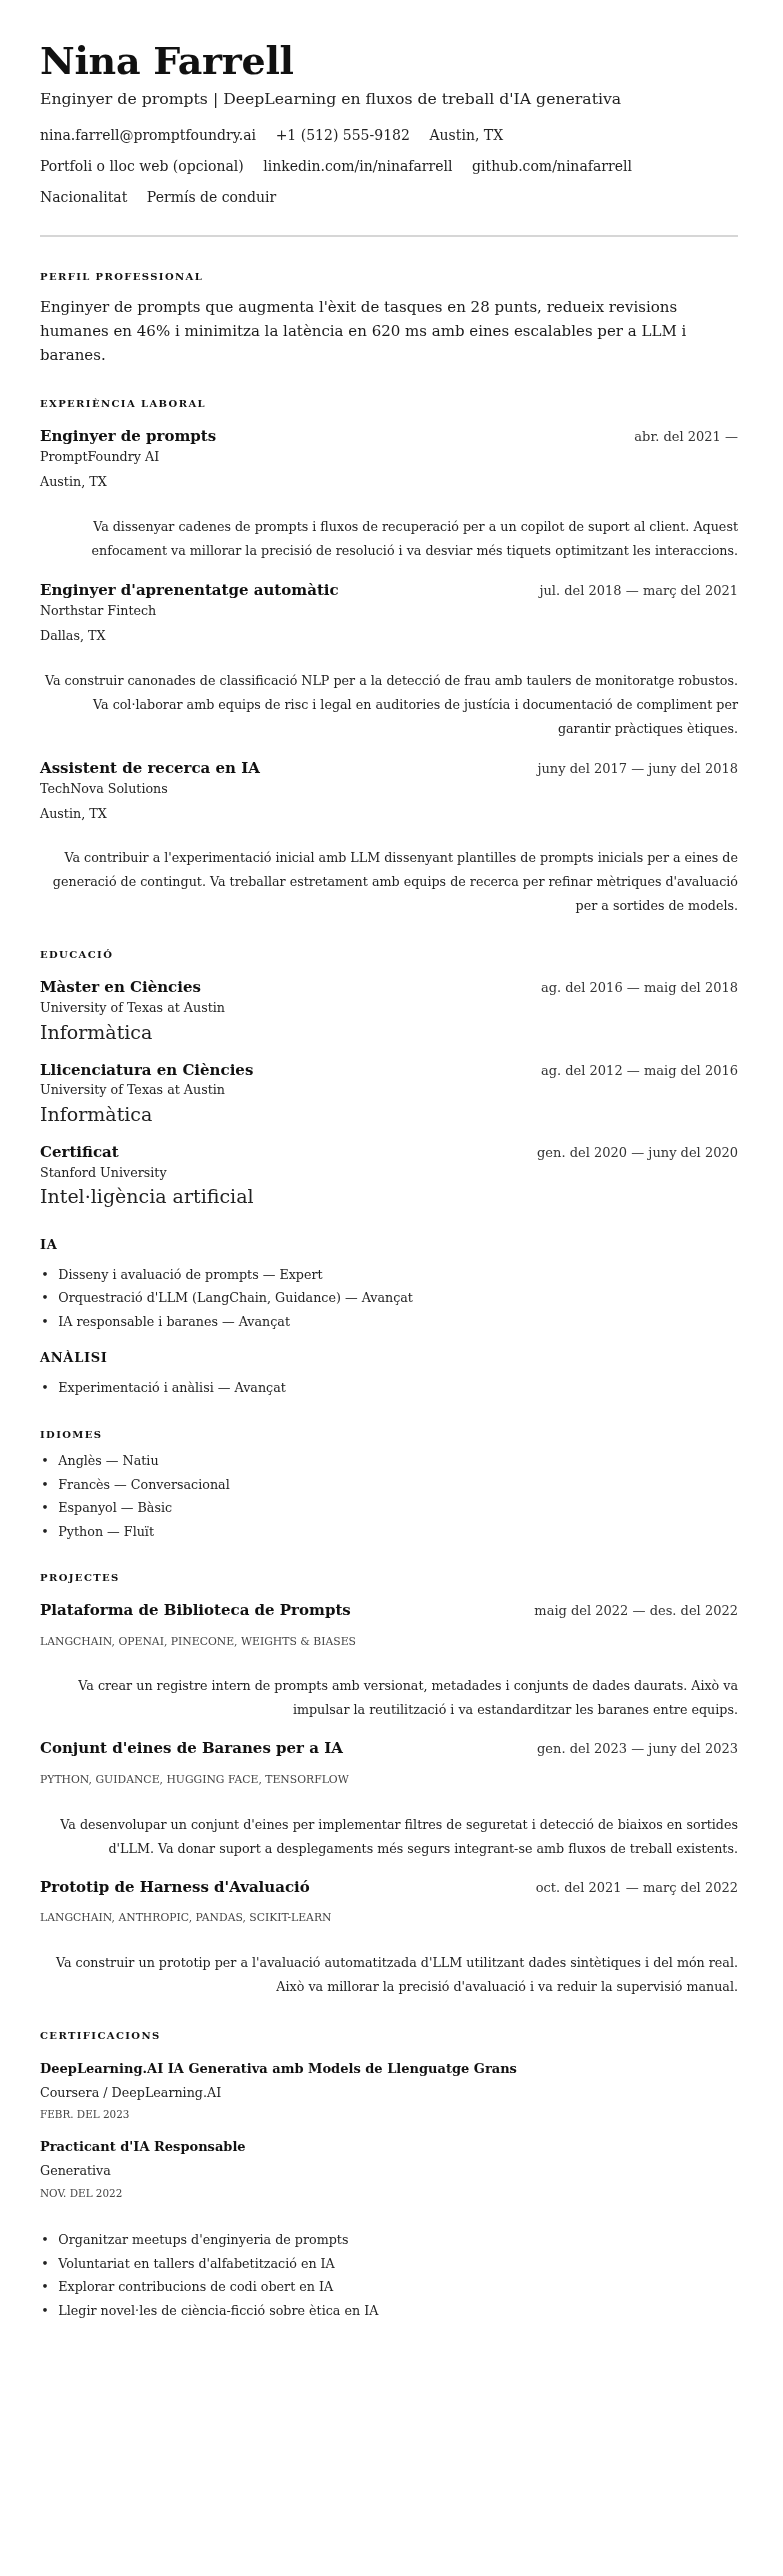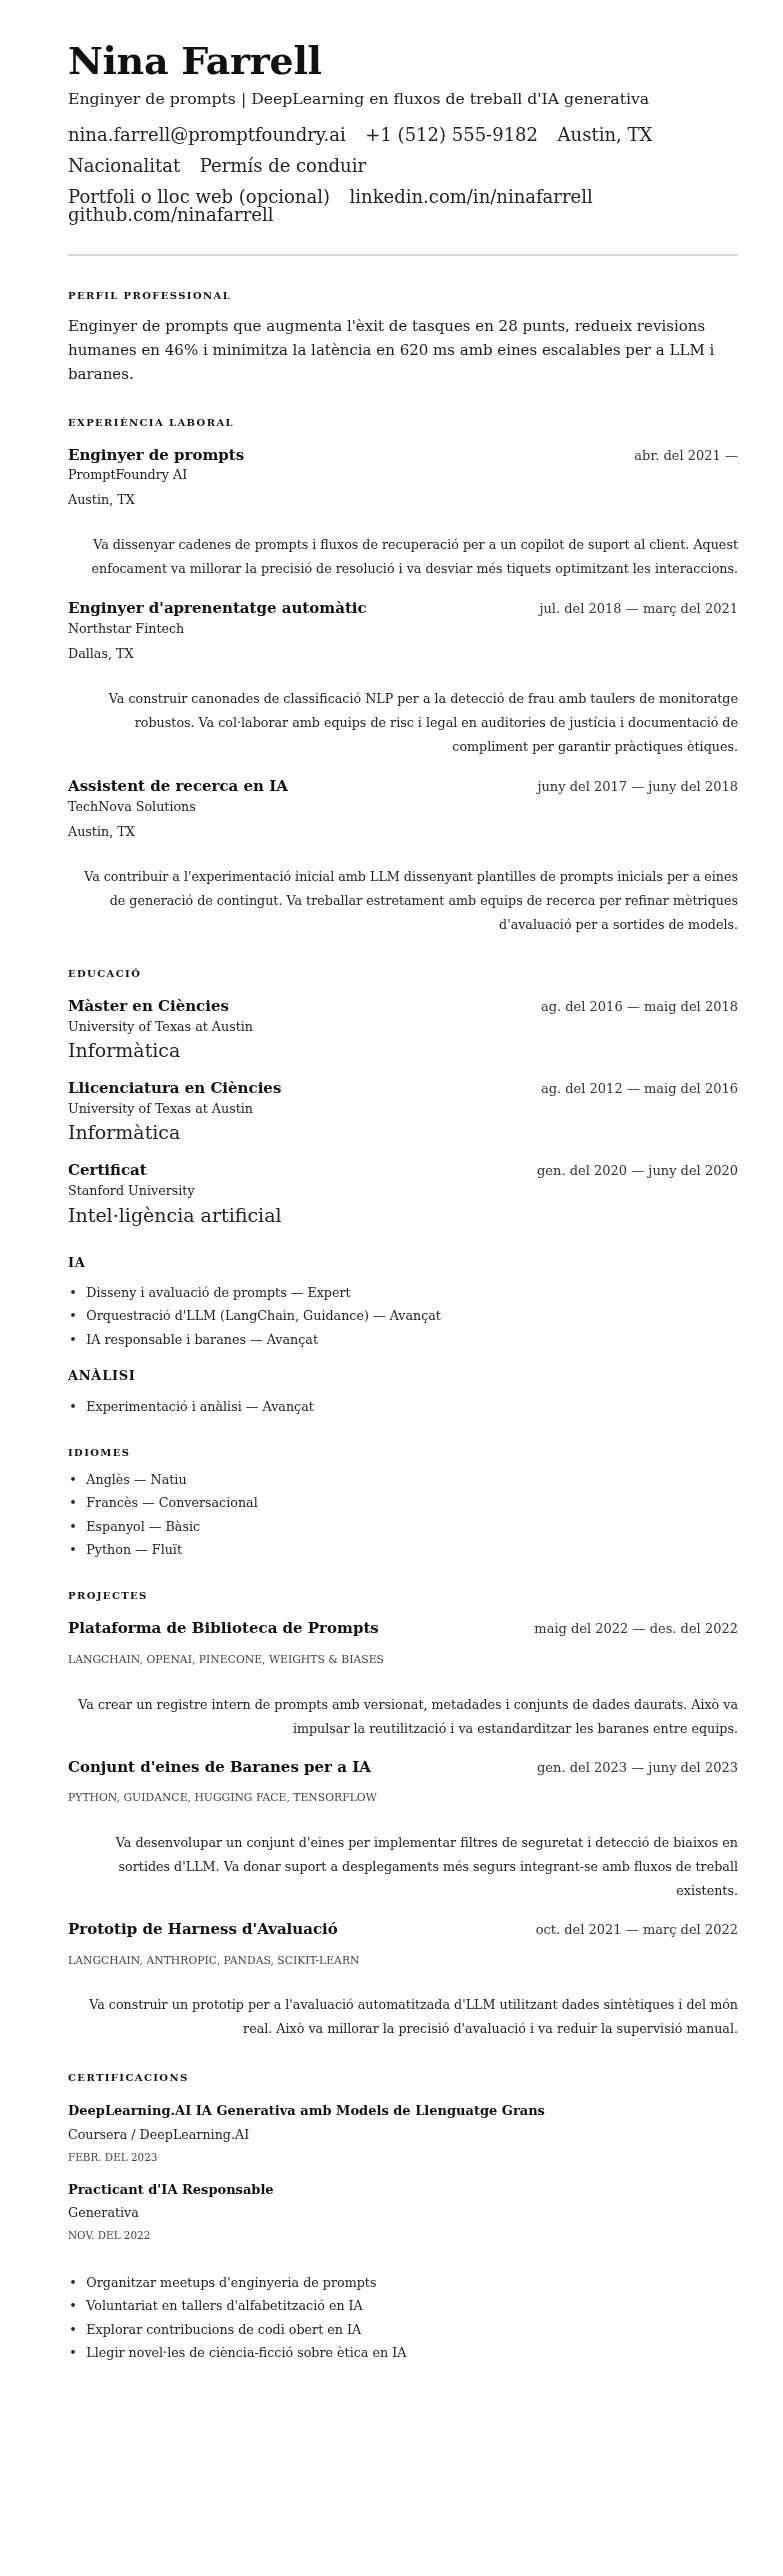--- a/index.html
+++ b/index.html
@@ -3,28 +3,28 @@
 <meta charset="utf-8">
 <style>
   * { box-sizing: border-box; margin: 0; padding: 0; }
   html, body { background: #ffffff; }
   body {
     width: 784px;
     min-height: 2576px;
     font-family: "DejaVu Serif", serif;
     color: #1a1a1a;
   }
-  .page { padding: 38px 46px 0 68px; }
+  .page { padding: 38px 46px 0 40px; }
   .name {
     font-size: 38px; font-weight: bold; line-height: 46px; color: #111;
     letter-spacing: -0.3px;
   }
   .subtitle { font-size: 15.7px; line-height: 22px; margin-top: 3.9px; color: #222; }
   .contact-row {
-    font-size: 18px; line-height: 18.3px; color: #222;
+    font-size: 14px; line-height: 18.3px; color: #222;
     display: flex; gap: 0 19.6px; flex-wrap: wrap;
   }
   .contact-row.first { margin-top: 15.7px; }
   .contact-row + .contact-row { margin-top: 13px; }
   .contact-row span { white-space: nowrap; }
   .divider { height: 2px; background: #d6d6d6; margin-top: 29px; border: none; }
 
   .section-title {
     font-size: 10px; font-weight: bold; letter-spacing: 1.4px;
     text-transform: uppercase; color: #111; line-height: 13px;
@@ -81,27 +81,27 @@
   <header>
     <h1 class="name">Nina Farrell</h1>
     <div class="subtitle">Enginyer de prompts | DeepLearning en fluxos de treball d'IA generativa</div>
 
     <div class="contact-row first">
       <span>nina.farrell@promptfoundry.ai</span>
       <span>+1 (512) 555-9182</span>
       <span>Austin, TX</span>
     </div>
     <div class="contact-row">
-      <span>Nacionalitat</span>
-      <span>Permís de conduir</span>
-    </div>
-    <div class="contact-row">
       <span>Portfoli o lloc web (opcional)</span>
       <span>linkedin.com/in/ninafarrell</span>
       <span>github.com/ninafarrell</span>
+    </div>
+    <div class="contact-row">
+      <span>Nacionalitat</span>
+      <span>Permís de conduir</span>
     </div>
     <div class="divider"></div>
   </header>
 
   <section class="profile">
     <h2 class="section-title">Perfil professional</h2>
     <p class="profile-text">Enginyer de prompts que augmenta l'èxit de tasques en 28 punts, redueix revisions humanes en 46% i minimitza la latència en 620 ms amb eines escalables per a LLM i baranes.</p>
   </section>
 
   <section class="sec exp">

